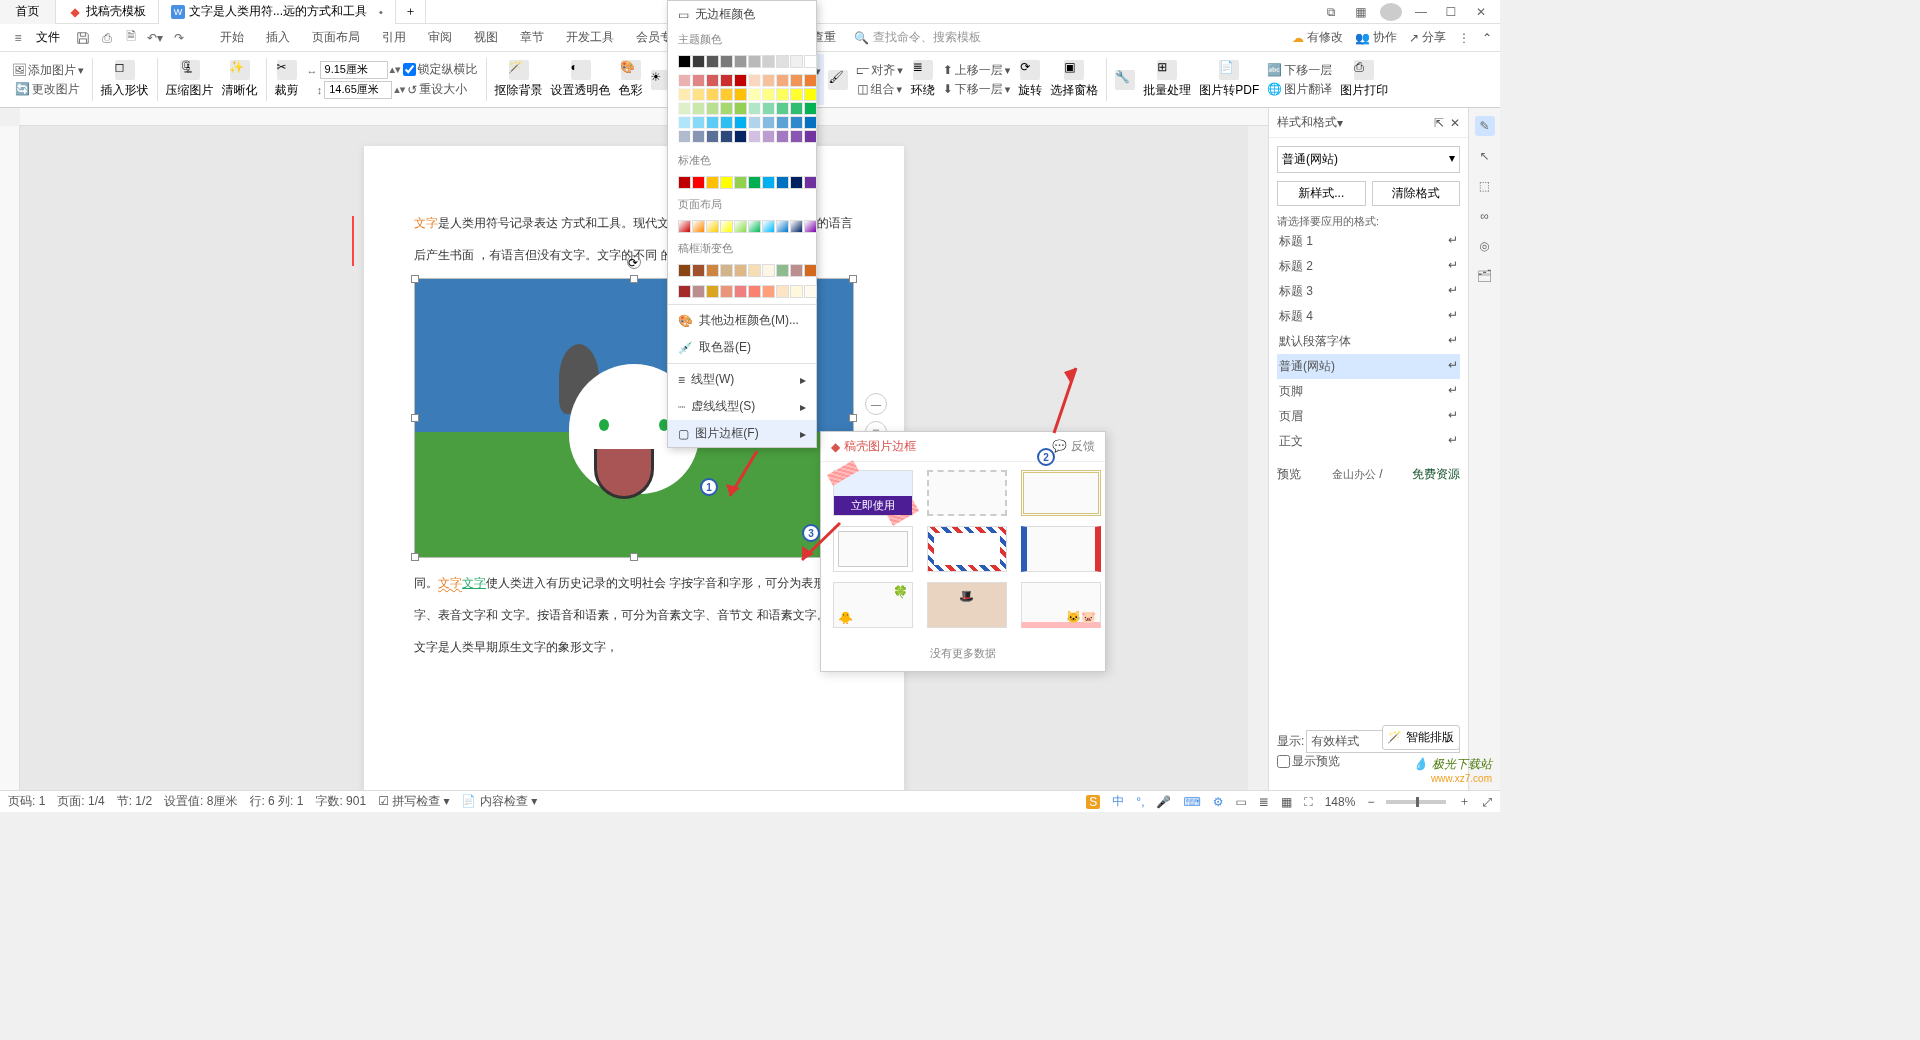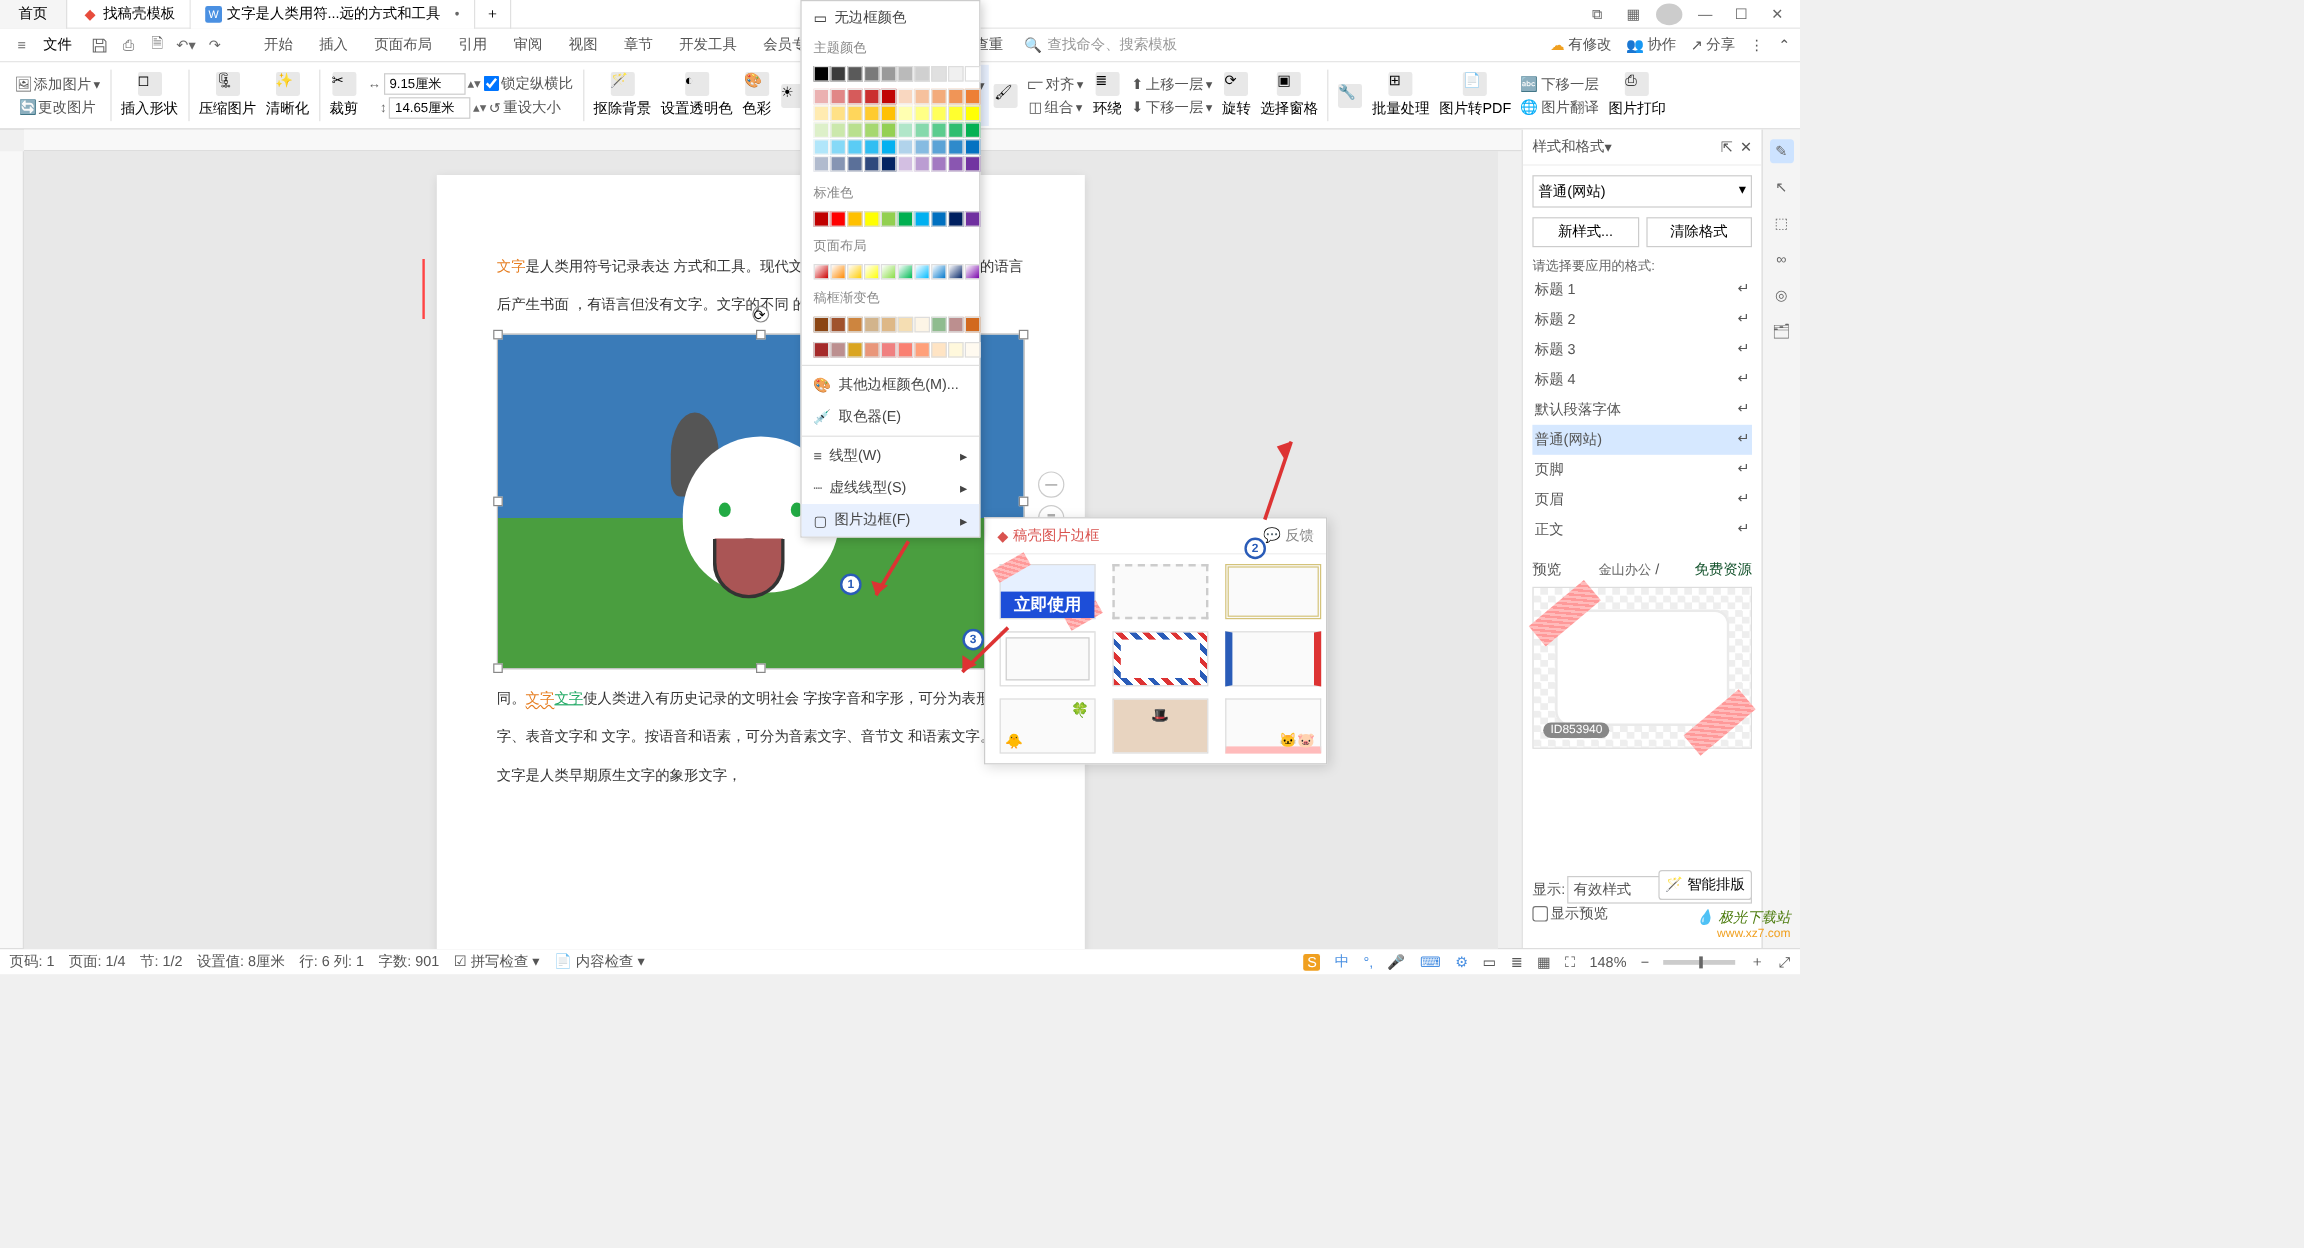--- a/index.html
+++ b/index.html
@@ -63,21 +63,21 @@
 .swatches-big{display:grid;grid-template-columns:repeat(10,13px);grid-template-rows:repeat(5,13px);gap:1px;padding:2px 10px 6px;}
 .popup{position:absolute;top:323px;left:820px;width:286px;background:#fff;border:1px solid #ccc;box-shadow:2px 2px 10px rgba(0,0,0,.15);z-index:40;}
 .popup-head{display:flex;align-items:center;padding:6px 10px;justify-content:space-between;border-bottom:1px solid #eee;}
 .popup-head .title{display:flex;align-items:center;gap:4px;color:#d9534f;font-size:12px;}
 .popup-tabs{display:flex;gap:6px;padding:6px 10px;}
 .ptab{padding:2px 6px;color:#555;border-radius:8px;}
 .ptab.active{background:#4a90e2;color:#fff;}
 .frames{display:grid;grid-template-columns:repeat(3,80px);gap:10px 14px;padding:8px 12px;}
 .frame{width:80px;height:46px;border:1px solid #ddd;background:#fafafa;position:relative;}
 .frame.sel{background:#e6f0ff;}
-.frame.sel .usebtn{position:absolute;bottom:0;left:0;right:0;background:#1d4ed8;color:#fff;text-align:center;padding:2px 0;font-size:14px;font-weight:bold;}
+.frame.sel .usebtn{position:absolute;bottom:0;left:0;right:0;background:#4c1d95;color:#fff;text-align:center;padding:2px 0;font-size:11px;}
 .tape{position:absolute;width:30px;height:12px;background:repeating-linear-gradient(45deg,#f99,#f99 2px,#fbb 2px,#fbb 4px);}
 .nomore{text-align:center;color:#888;padding:10px;font-size:11px;}
 .popup-foot{display:flex;align-items:center;padding:6px 10px;gap:10px;color:#888;font-size:11px;border-top:1px solid #eee;}
 .sidepanel{position:absolute;top:0;right:32px;width:200px;bottom:0;background:#fff;border-left:1px solid #ddd;z-index:2;}
 .sp-head{display:flex;align-items:center;padding:6px 8px;border-bottom:1px solid #eee;color:#555;}
 .sp-body{padding:8px;}
 .sp-select{width:100%;border:1px solid #ccc;padding:4px;background:#fff;}
 .sp-btns{display:flex;gap:6px;margin:8px 0;}
 .sp-btn{flex:1;border:1px solid #ccc;padding:3px;text-align:center;background:#fff;}
 .sp-list div{padding:4px 2px;display:flex;justify-content:space-between;color:#555;}
@@ -514,20 +514,21 @@
           <span style="position:absolute;left:4px;bottom:2px;">🐥</span>
           <span style="position:absolute;right:4px;top:2px;">🍀</span>
         </div>
       <div class="frame" style="background:linear-gradient(#e8d4c0,#e8d4c0);">
           <span style="position:absolute;left:50%;top:6px;transform:translateX(-50%);">🎩</span>
         </div>
       <div class="frame" style="border-bottom:6px solid #fbb;">
           <span style="position:absolute;right:4px;bottom:-2px;">🐱🐷</span>
         </div>
     </div>
+    <div class="nomore">没有更多数据</div>
   </div>
 
   <div class="sidepanel">
     <div class="sp-head"><span>样式和格式</span>▾
       <span style="margin-left:auto;display:flex;gap:6px;">
         <span>⇱</span>
         <span>✕</span>
       </span>
     </div>
     <div class="sp-body">
@@ -572,26 +573,20 @@
           </div>
           <div>
             <span>正文</span>
             <span>↵</span>
           </div>
         </div>
       <div class="sp-preview">
         <div class="sp-preview-head">
           <span>预览</span>
           <span><span class="sm">金山办公</span> / <span class="linkb">免费资源</span></span>
-        </div>
-        <div class="sp-pimg">
-          <div class="inner"></div>
-          <div class="tape" style="left:-4px;top:10px;transform:rotate(-40deg);width:60px;height:22px;"></div>
-          <div class="tape" style="right:-4px;bottom:10px;transform:rotate(-40deg);width:60px;height:22px;"></div>
-          <div class="tag">ID853940</div>
         </div>
       </div>
     </div>
     <div style="position:absolute;bottom:20px;left:8px;right:8px;">
       <div class="trow">
           <span>显示:</span>
         <span class="sp-select" style="flex:1;padding:2px 4px;"><span>有效样式</span><span style="float:right;">▾</span></span>
         </div>
       <label class="trow">
           <input type="checkbox" style="">

